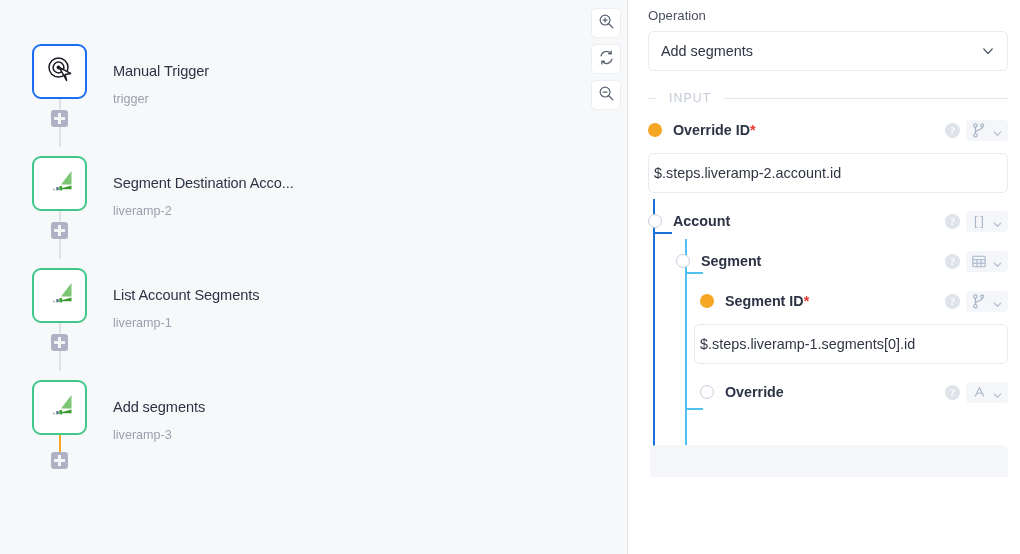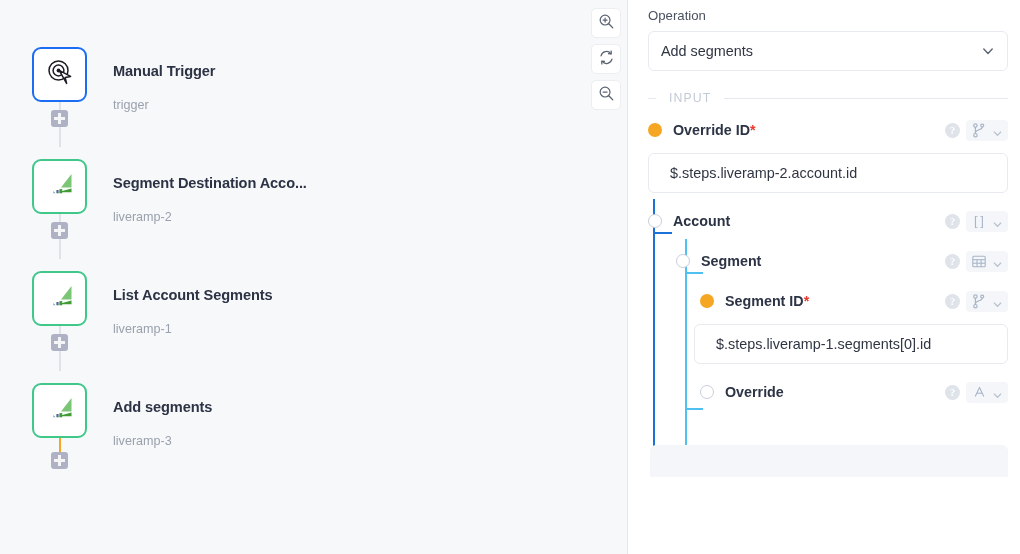--- a/index.html
+++ b/index.html
@@ -26,25 +26,25 @@
     background: #ffffff;
     border-radius: 9px;
     border: 2px solid #d6dae1;
     display: flex; align-items: center; justify-content: center;
     flex: none;
   }
   .node-box.sel-blue { border-color: #1b6ef3; }
   .node-box.sel-green { border-color: #3fc88a; }
   .node-label { margin-left: 26px; }
   .node-title {
-    font-size: 14.6px; font-weight: bold; color: #2c3345;
+    font-size: 14.6px; font-weight: normal; color: #2c3345;
     letter-spacing: -0.1px; line-height: 17px; white-space: nowrap; margin-top: 28px;
   }
   .node-sub {
-    font-size: 12.6px; color: #9aa1ae; margin-top: 18px; line-height: 15px;
+    font-size: 12.6px; color: #9aa1ae; margin-top: 12px; line-height: 15px;
     white-space: nowrap;
   }
 
   .connector {
     position: absolute; width: 2px; background: #dfe2e7;
   }
   .connector.active { background: #f5a623; }
   .plus-btn {
     position: absolute;
     width: 17px; height: 17px;
@@ -134,21 +134,21 @@
   }
   .type-glyph {
     font-size: 13px; color: #a8b6c8; line-height: 14px;
     display: flex; align-items: center; justify-content: center;
     width: 16px; height: 15px;
   }
   .pill-chev { width: 11px; height: 11px; color: #b6c0ce; }
 
   .value-box {
     height: 40px; border: 1px solid #e7eaef; border-radius: 6px;
-    display: flex; align-items: center; padding: 0 21px;
+    display: flex; align-items: center; padding: 0 5px;
     font-size: 14.4px; color: #2f3542; background: #fff;
     margin-top: 9px;
   }
   .value-box.empty { color: #b9c1cd; }
 
   
   .lvl0 { margin-left: 10px; }
   .ind1 { margin-left: 38px; align-items: center; }
   .ind2 { margin-left: 62px; }
   .ind2v { margin-left: 56px; }

